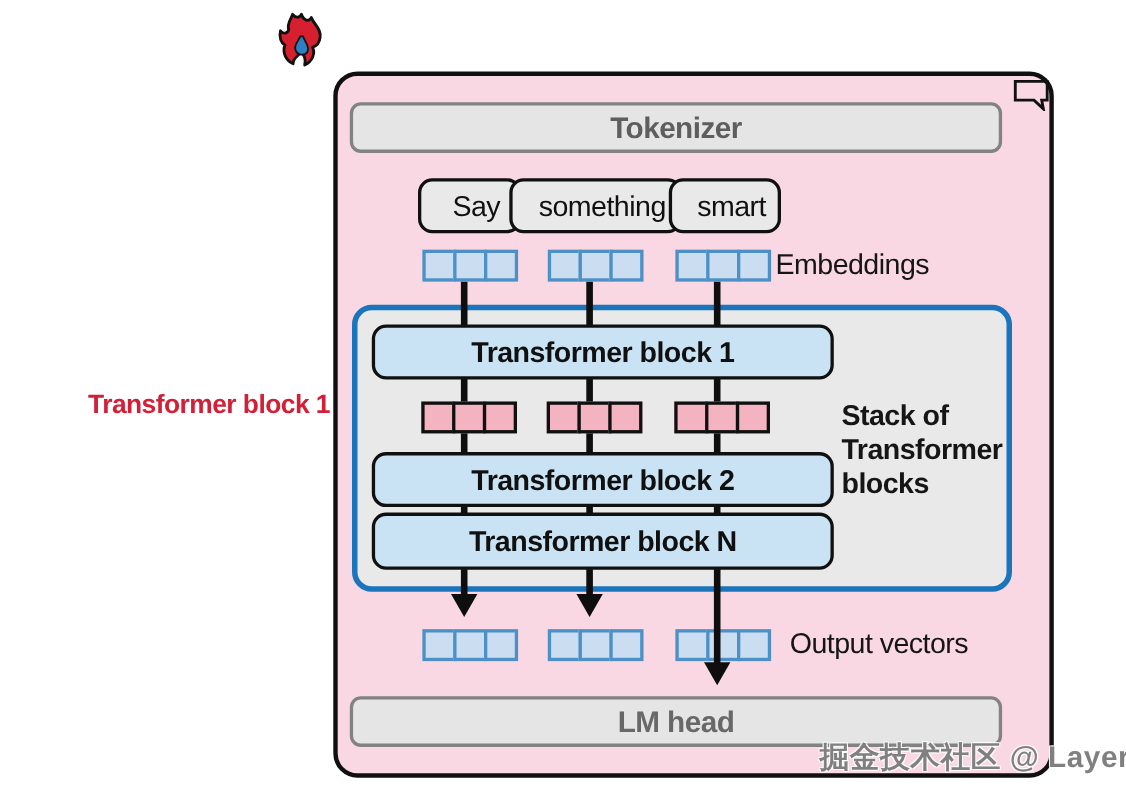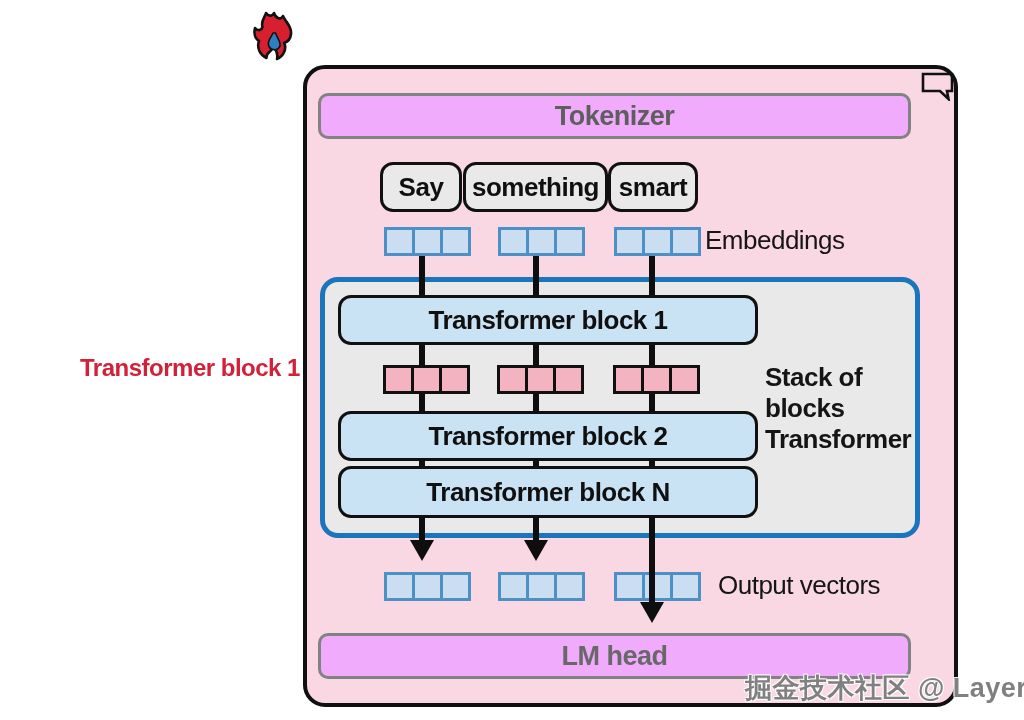--- a/index.html
+++ b/index.html
@@ -15,32 +15,32 @@
     color:#f42e8d;
   }
   
   .panel{
     left:303px;top:65px;width:647px;height:634px;
     background:#f9d8e4;border:4px solid #101010;border-radius:22px;
     z-index:1;
   }
   
   .iobox{
-    left:318px;width:587px;height:40px;background:#f0abfc;
+    left:318px;width:587px;height:40px;background:#e5e5e5;
     border:3px solid #828282;border-radius:10px;z-index:4;
     display:flex;align-items:center;justify-content:center;
     font-size:27px;font-weight:600;letter-spacing:-0.5px;color:#5e5e5e;
   }
   .tokenizer{top:93px;}
   .lmhead{top:633px;color:#686868;}
   
   .token{
     top:162px;height:44px;background:#e9e9e9;border:3px solid #101010;
     border-radius:13px;z-index:4;display:flex;align-items:center;justify-content:center;
-    font-size:26px;font-weight:700;letter-spacing:-0.5px;color:#101010;
+    font-size:26px;font-weight:400;letter-spacing:-0.5px;color:#101010;padding-left:12px;
   }
   
   .vec{display:flex;z-index:4;}
   .cell{width:25px;height:23px;}
   .vec.blue .cell{background:#cbddf0;border:3px solid #4c90c6;}
   .vec.pink .cell{background:#f3b3c0;border:3px solid #101010;}
   .cell + .cell{margin-left:-3px;}
   
   .stack{
     left:320px;top:277px;width:590px;height:251px;
@@ -149,22 +149,22 @@
     <div class="cell"></div>
       <div class="cell"></div>
       <div class="cell"></div>
   </div>
 
   <div class="abs tblock" style="top:411px;text-align:right;">Transformer block 2</div>
   <div class="abs tblock" style="top:466px;height:46px;">Transformer block N</div>
 
   <div class="abs stack-lbl">
     <div>Stack of</div>
+    <div>Transformer</div>
     <div>blocks</div>
-    <div>Transformer</div>
   </div>
 
   <div class="abs red-lbl">
     <div>Transformer block 1</div>
   </div>
 
   <div class="abs vline" style="left:419px;top:518px;height:24px;"></div>
   <div class="abs ahead" style="left:410px;top:540px;"></div>
   <div class="abs vline" style="left:533px;top:518px;height:24px;"></div>
   <div class="abs ahead" style="left:524px;top:540px;"></div>

